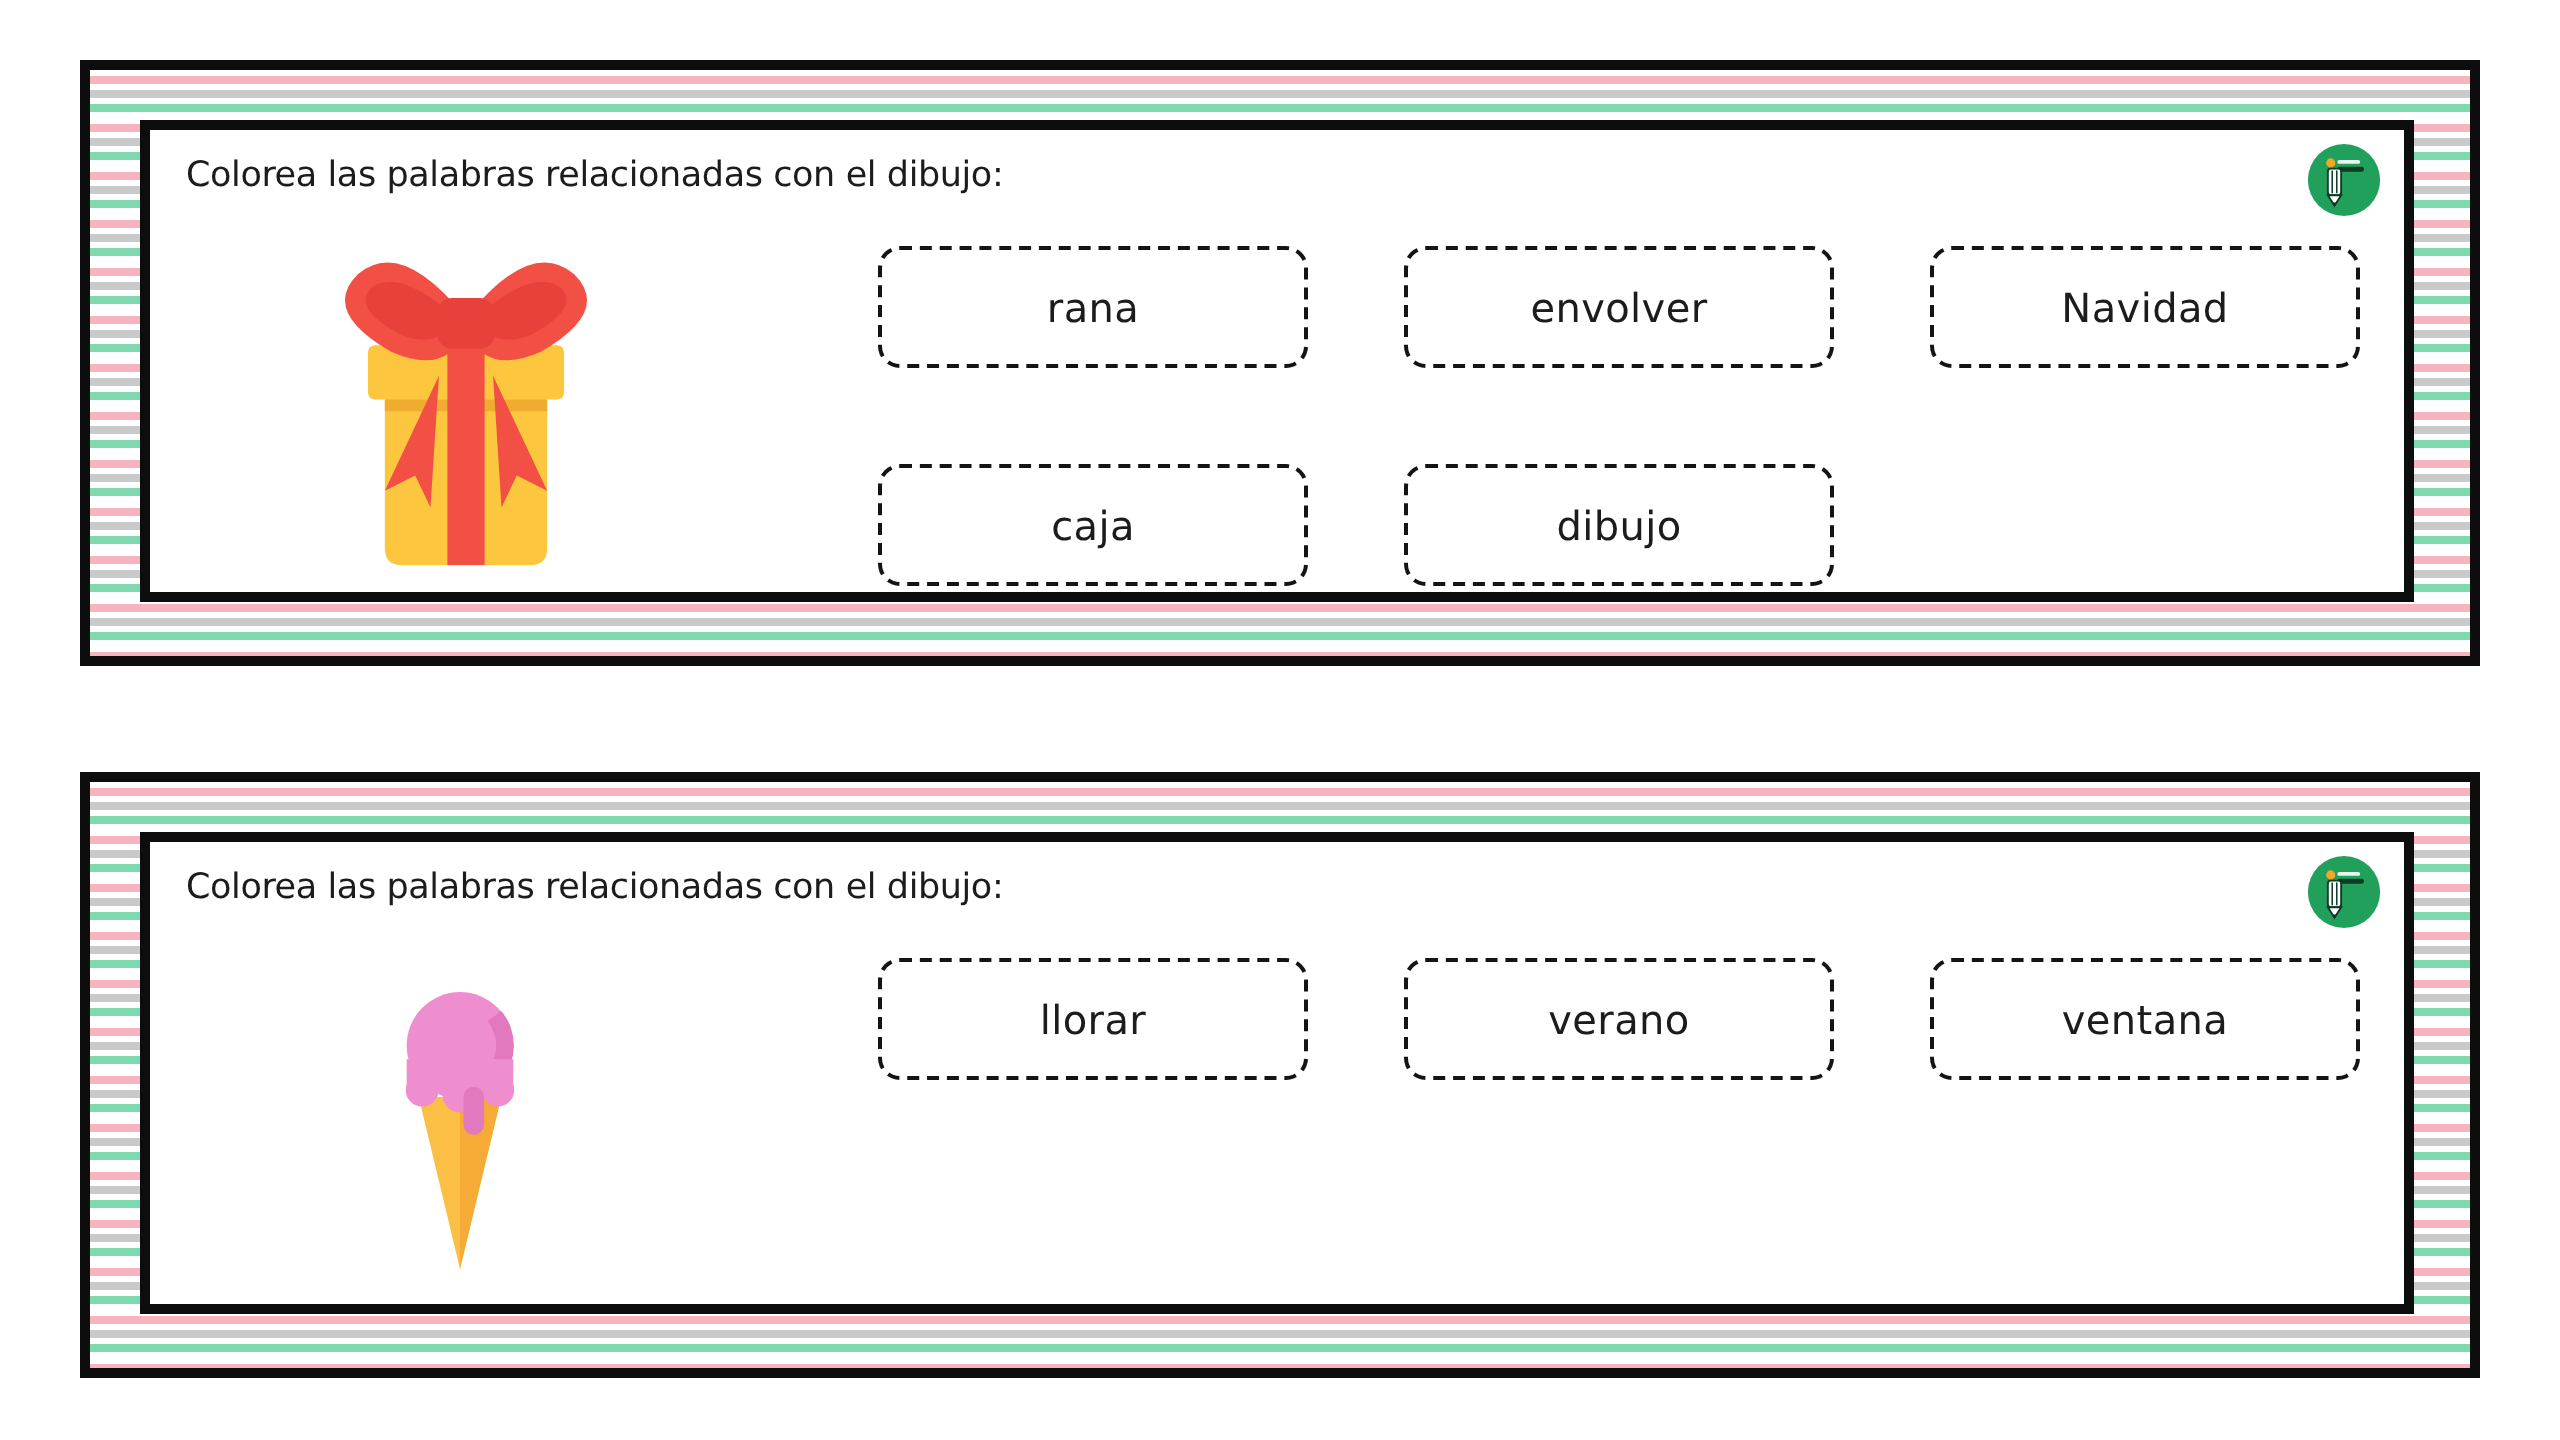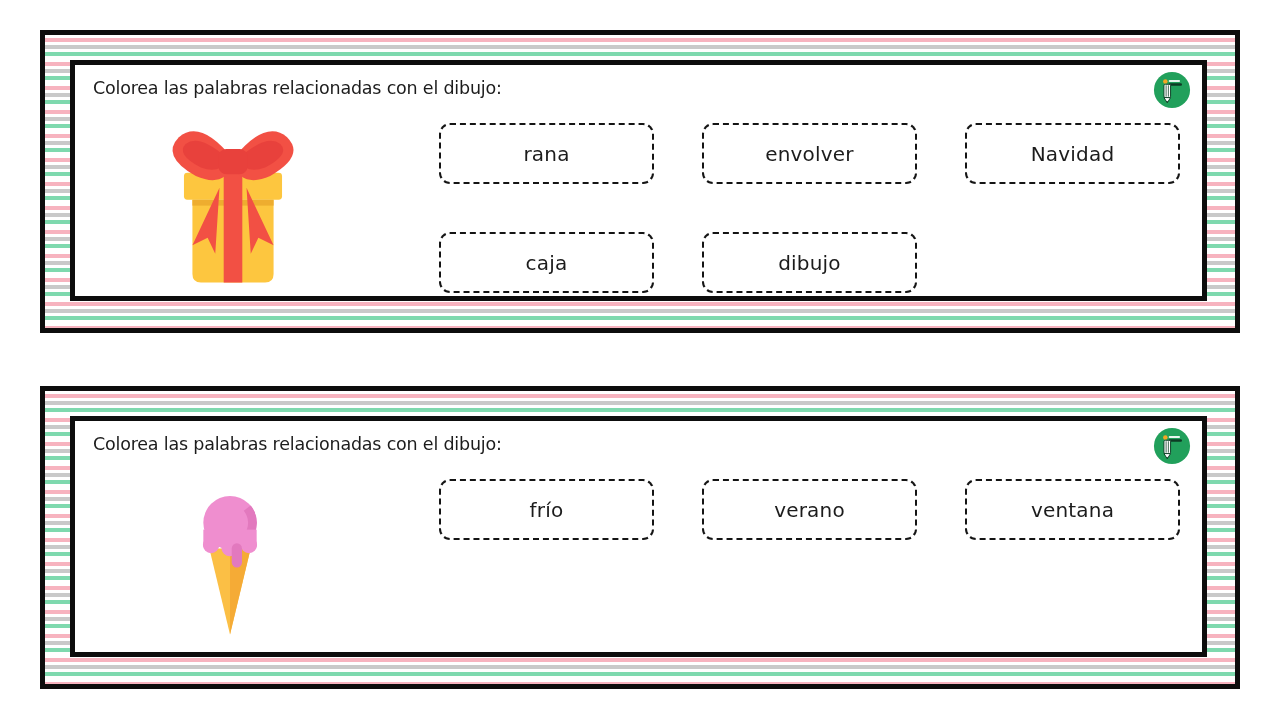--- a/index.html
+++ b/index.html
@@ -175,21 +175,21 @@
         <path d="M74 22 A31 31 0 0 1 74 62 L66 56 A22 22 0 0 0 66 28 Z" fill="#e279be"></path>
         <circle cx="28" cy="68" r="9.5" fill="#ef8ecf"></circle>
         <circle cx="50" cy="71" r="10" fill="#ef8ecf"></circle>
         <circle cx="72" cy="68" r="9.5" fill="#ef8ecf"></circle>
         <rect x="19" y="50" width="62" height="20" fill="#ef8ecf"></rect>
         <rect x="52" y="66" width="12" height="28" rx="6" fill="#e279be"></rect>
       </svg>
 
       <div class="word-grid">
         <div class="word-box">
-            <span>frío</span>
+            <span>llorar</span>
           </div>
         <div class="word-box">
             <span>verano</span>
           </div>
         <div class="word-box">
             <span>ventana</span>
           </div>
       </div>
 
     </div>

